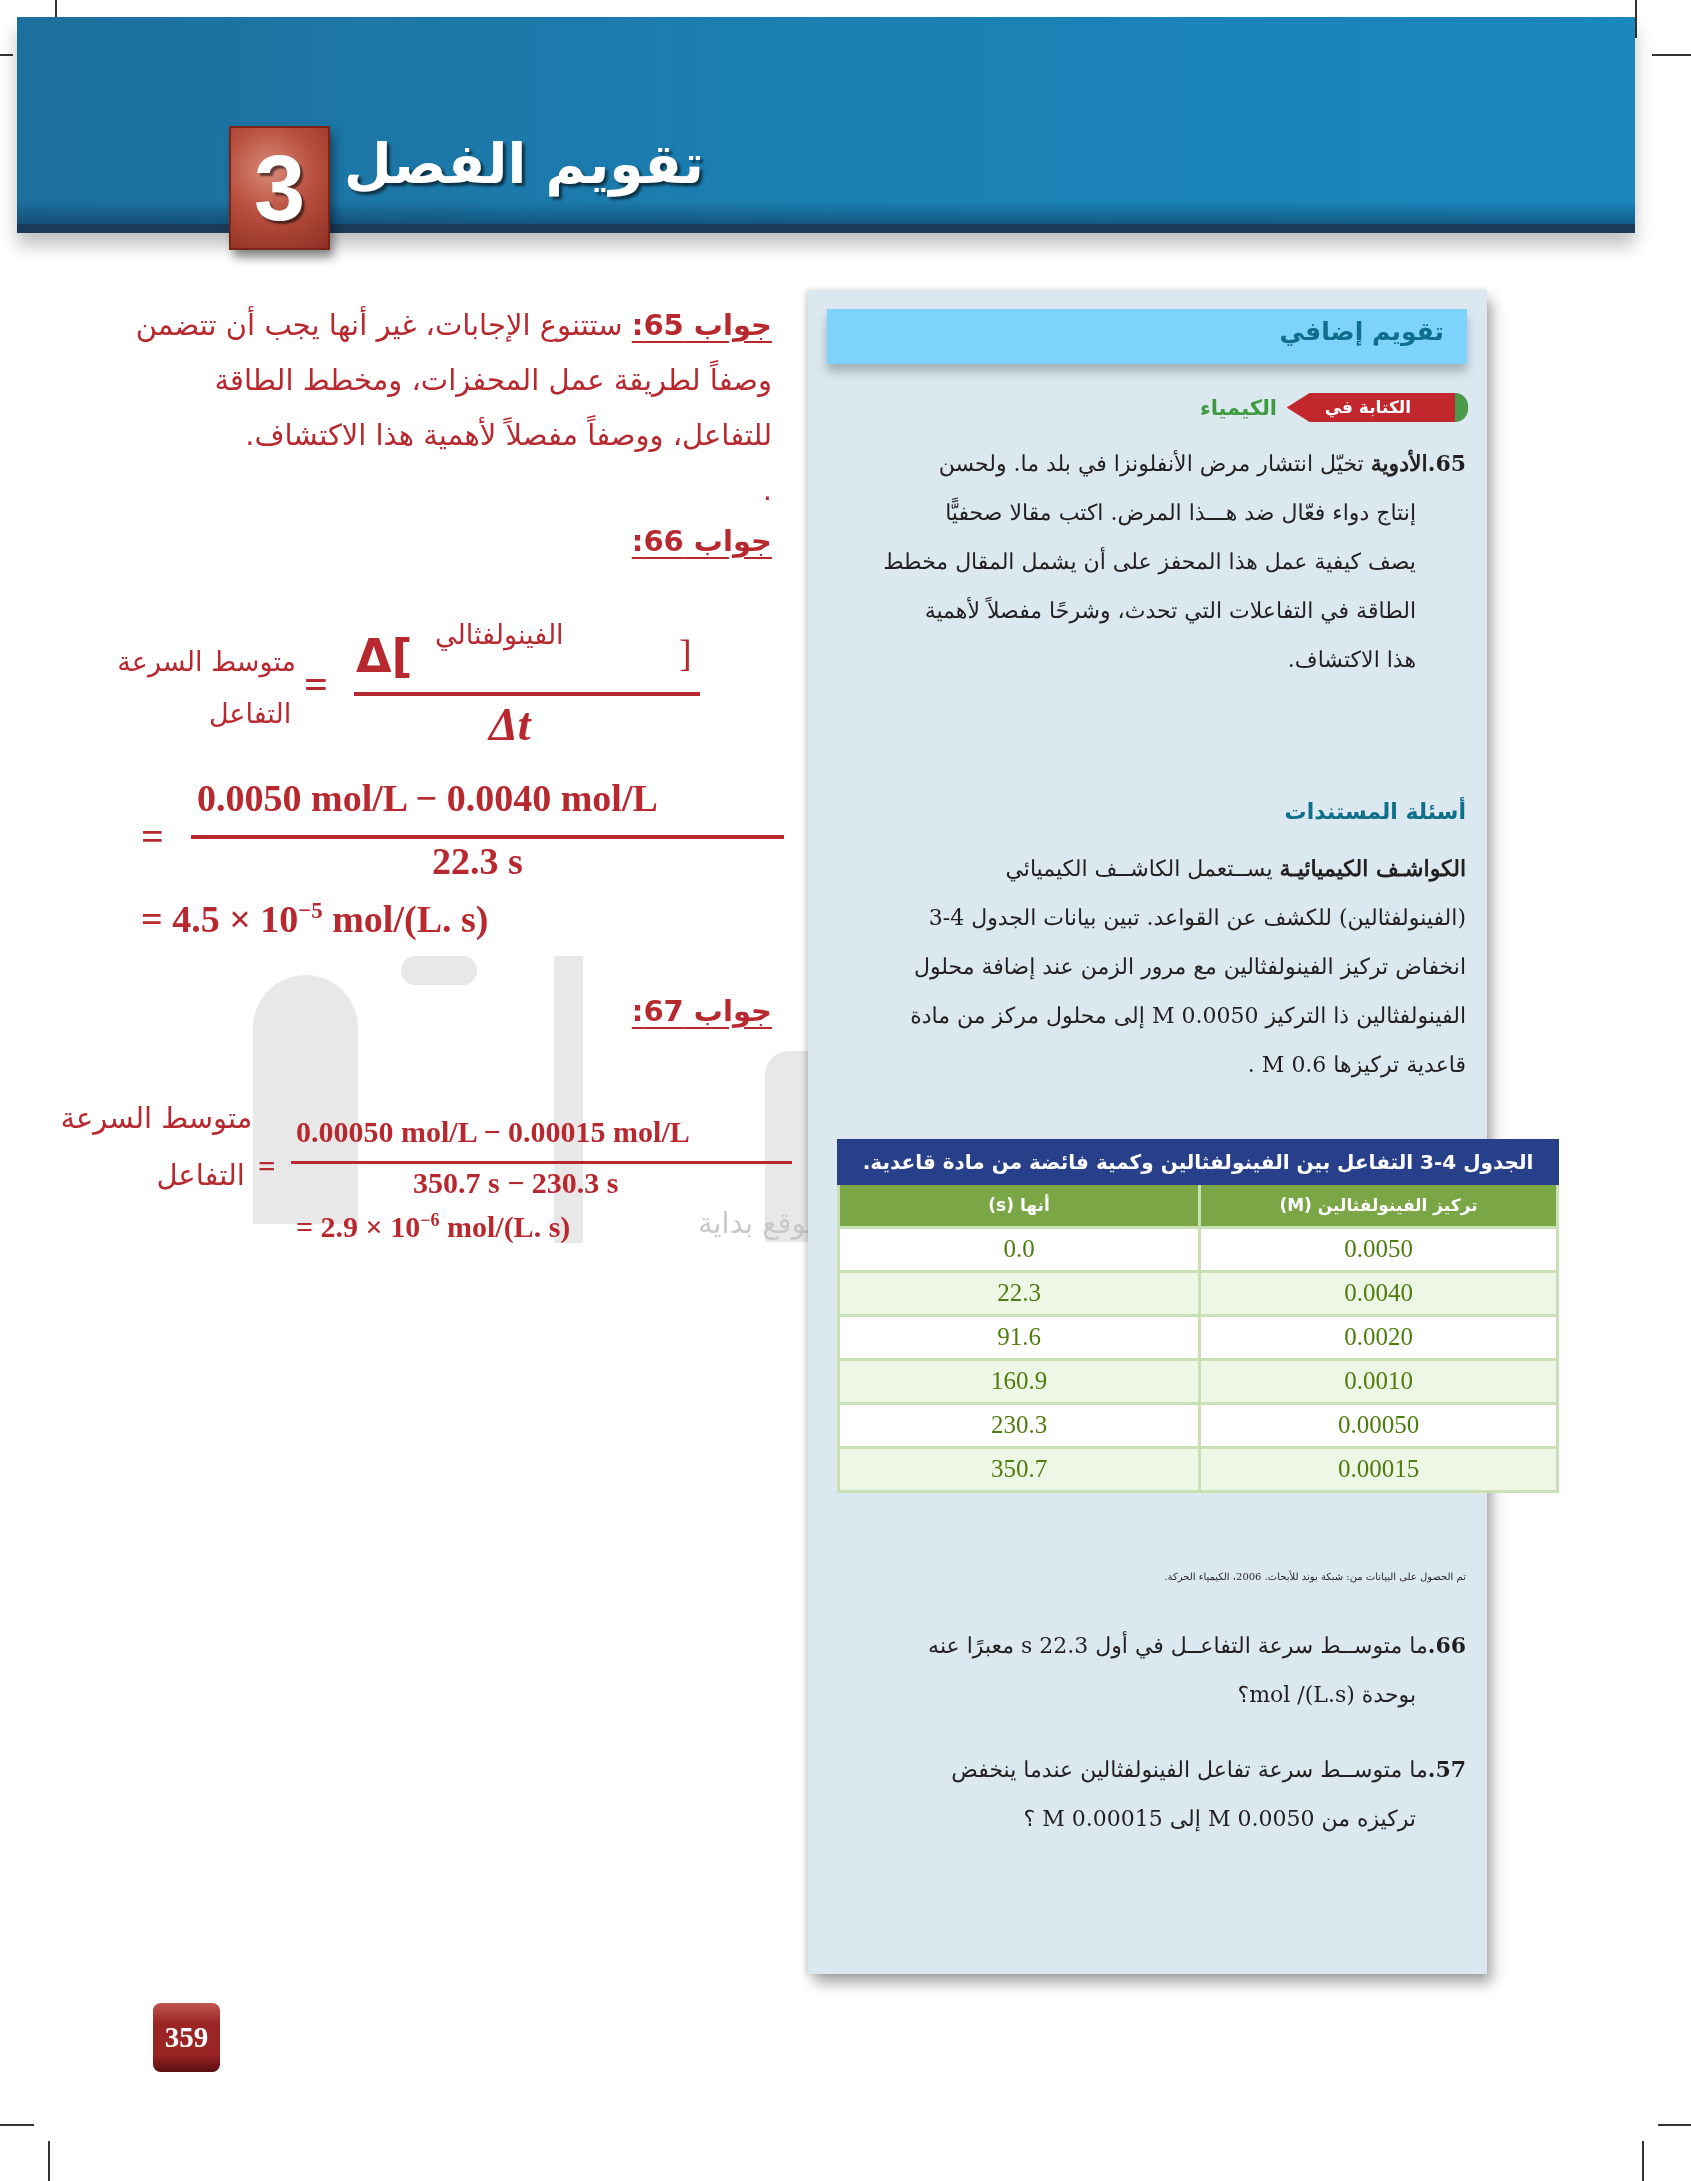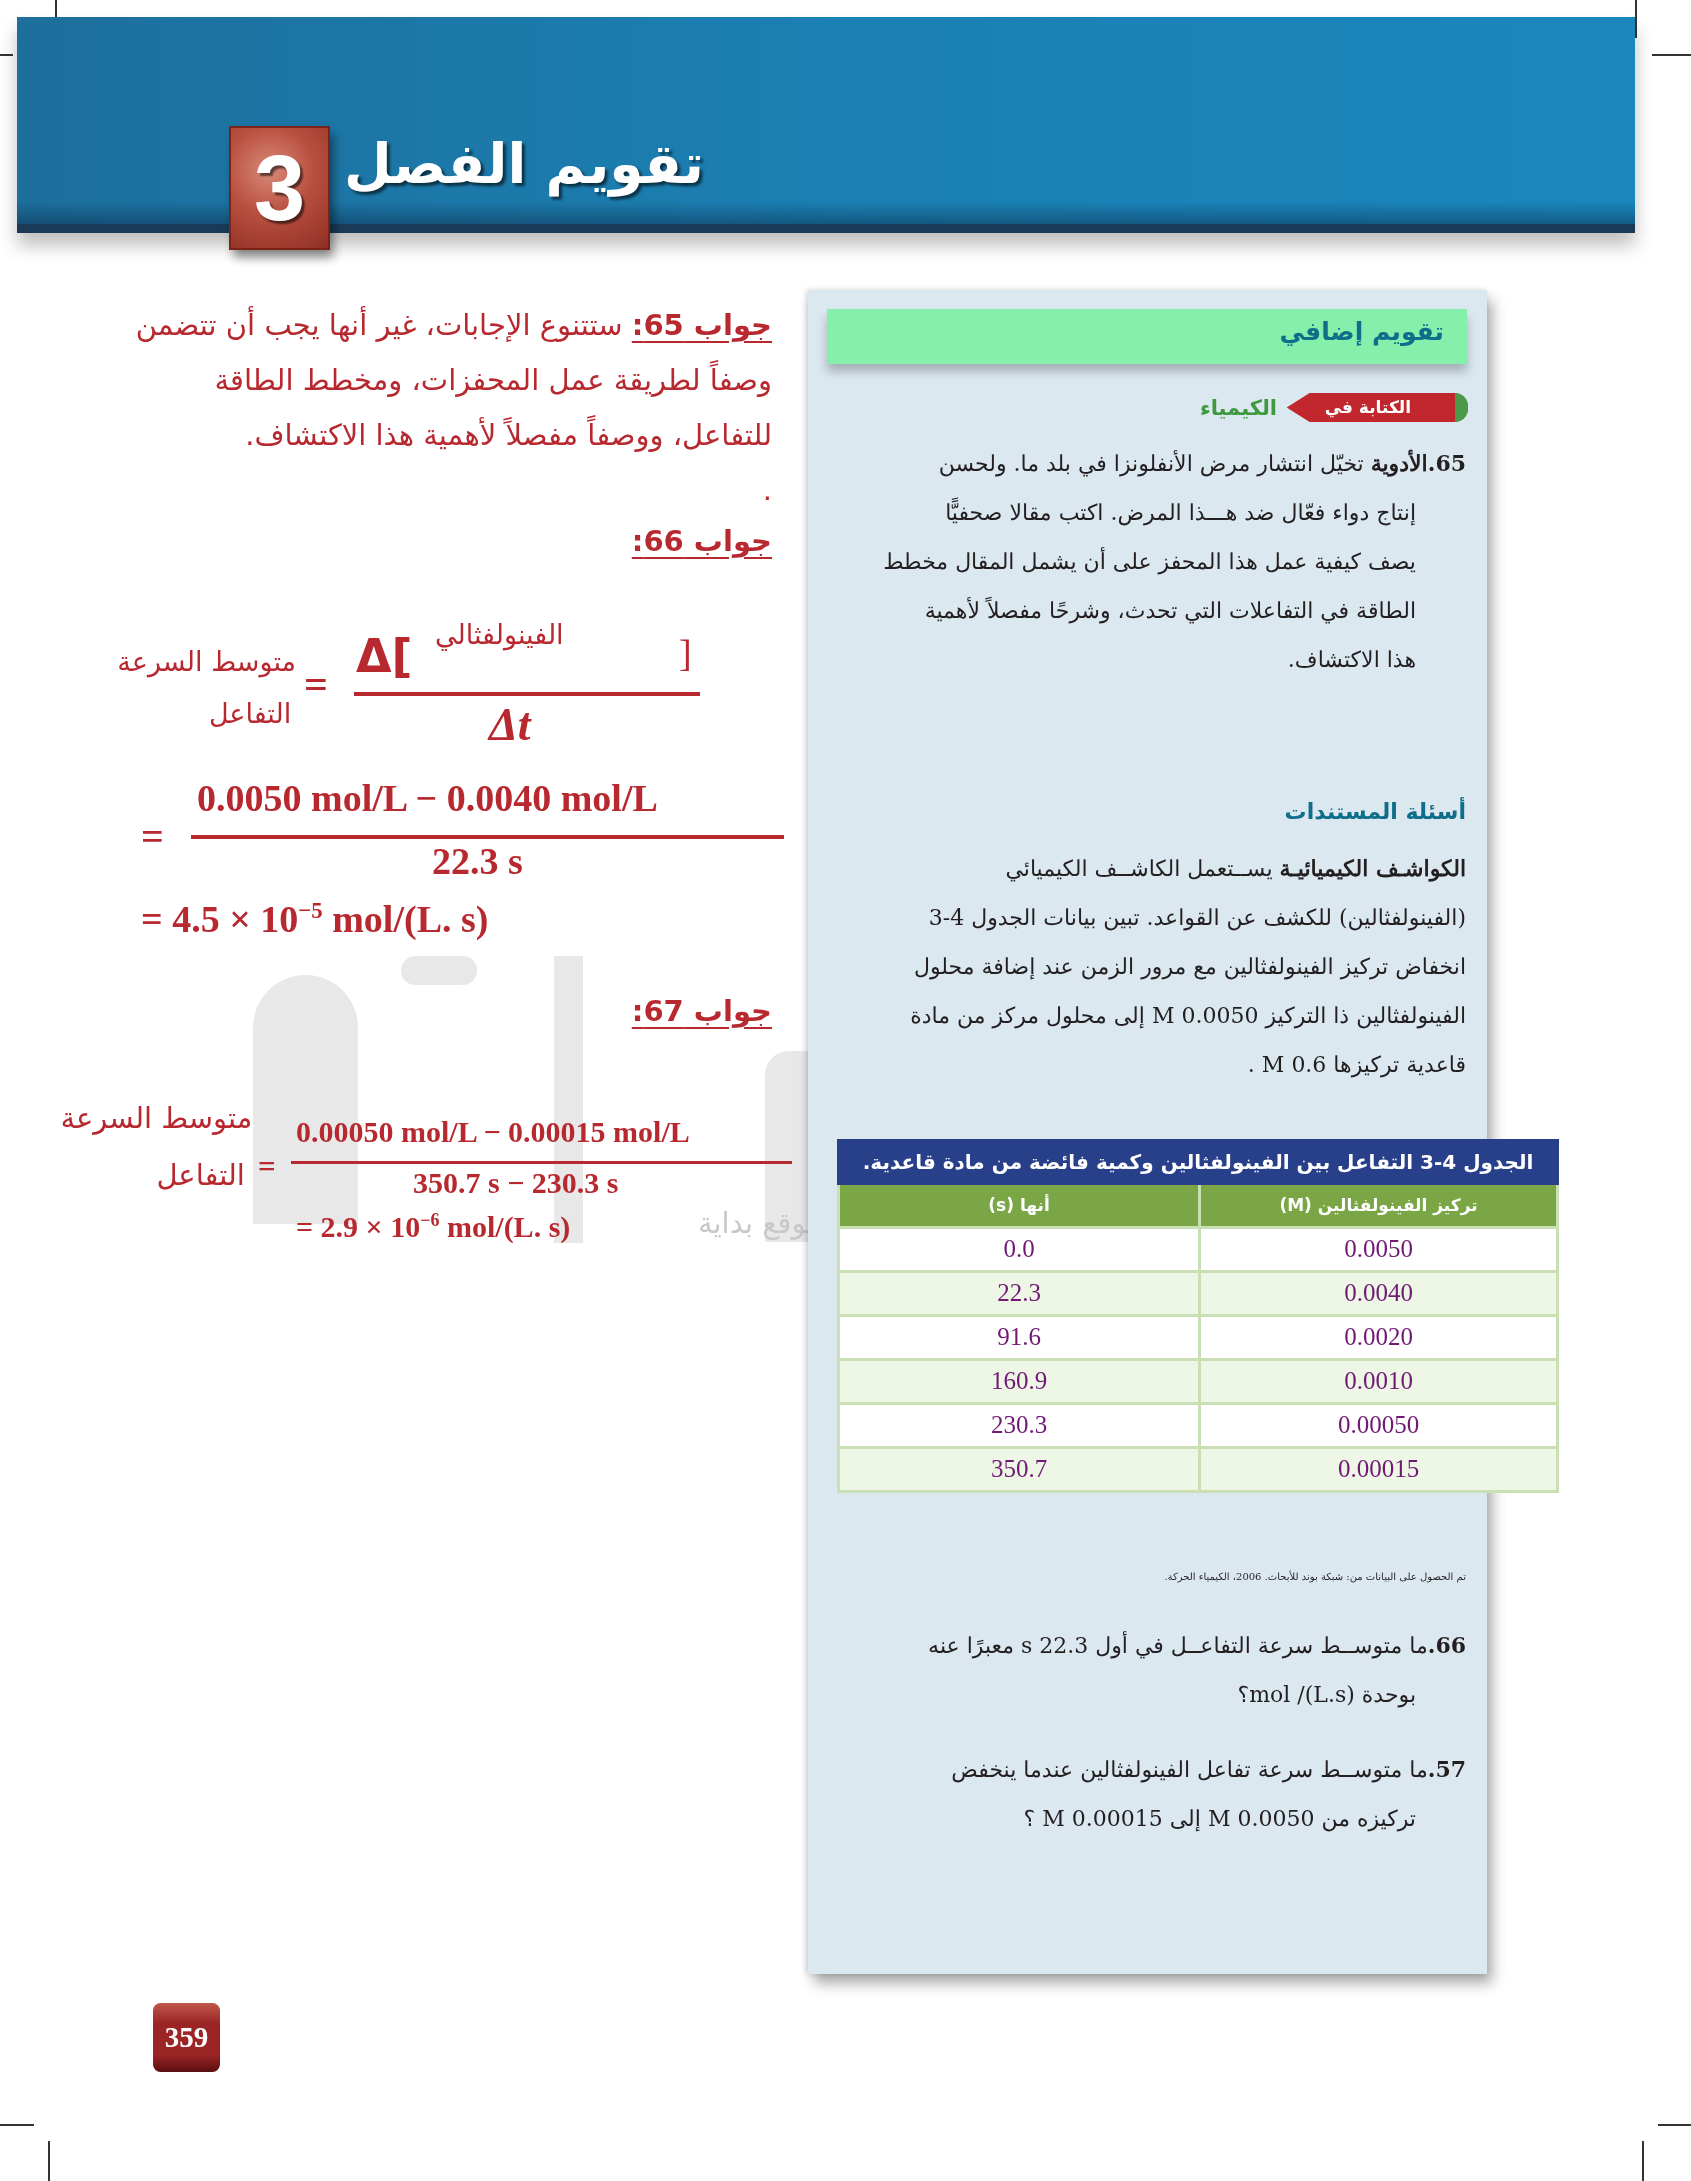--- a/index.html
+++ b/index.html
@@ -36,21 +36,21 @@
   }
 
   
   .panel {
     position: absolute; left: 808px; top: 290px; width: 679px; height: 1684px;
     background: #dbe8f0; box-shadow: 5.7px 9.6px 13.4px rgba(0,0,0,0.35), -1.9px 0 5.7px rgba(0,0,0,0.15);
     direction: rtl;
   }
   .panel-head {
     position: absolute; left: 19px; top: 19px; width: 640px; height: 55px;
-    background: #86efac; box-shadow: 0 7.6px 9.6px rgba(0,0,0,0.25);
+    background: #7dd3fc; box-shadow: 0 7.6px 9.6px rgba(0,0,0,0.25);
   }
   .panel-head-title {
     position: absolute; right: 23px; top: 7.6px;
     font-weight: 700; font-size: 25px; color: #0f6e89;
   }
   .tag-row { position: absolute; right: 19px; top: 103px; height: 29px; display: flex; align-items: center; }
   .tag-red {
     position: relative; height: 29px; padding: 0 57px 0 38px;
     background: #c1272d; color: #fff; font-weight: 700; font-size: 17px; line-height: 29px;
     border-radius: 0 14.3px 14.3px 0;
@@ -64,21 +64,21 @@
   .bold { font-weight: 700; }
   .sec-title { position: absolute; right: 21px; font-weight: 700; font-size: 22px; color: #0f6e89; }
 
   
   .tbl { position: absolute; left: 29px; top: 849px; width: 722px; direction: rtl; border-collapse: collapse; }
   .tbl-caption {
     background: #283f8a; color: #fff; font-weight: 700; font-size: 20px; line-height: 38px;
     text-align: center; padding: 3.8px 13.4px;
   }
   .tbl-row { display: flex; height: 44px; border-bottom: 3.8px solid #c9e0b4; }
-  .tbl-row .c { display: flex; align-items: center; justify-content: center; font-family: "Liberation Serif", serif; font-size: 25px; color: #701a75; }
+  .tbl-row .c { display: flex; align-items: center; justify-content: center; font-family: "Liberation Serif", serif; font-size: 25px; color: #4d7c0f; }
   .tbl-row .c1 { width: 358px; border-left: 3.8px solid #c9e0b4; }
   .tbl-row .c2 { flex: 1; }
   .tbl-head { background: #7aa646; height: 44px; border-bottom: 3.8px solid #c9e0b4; }
   .tbl-head .c { color: #fff; font-family: "DejaVu Sans", sans-serif; font-weight: 700; font-size: 17px; }
   .tbl-head .c1 { border-left: 3.8px solid #c9e0b4; }
   .row-odd { background: #ffffff; }
   .row-even { background: #eef6e6; }
   .tbl-frame { border-left: 3.8px solid #c9e0b4; border-right: 3.8px solid #c9e0b4; }
 
   .source { position: absolute; right: 21px; font-family: "DejaVu Serif", serif; font-size: 10px; color: #231f20; }

